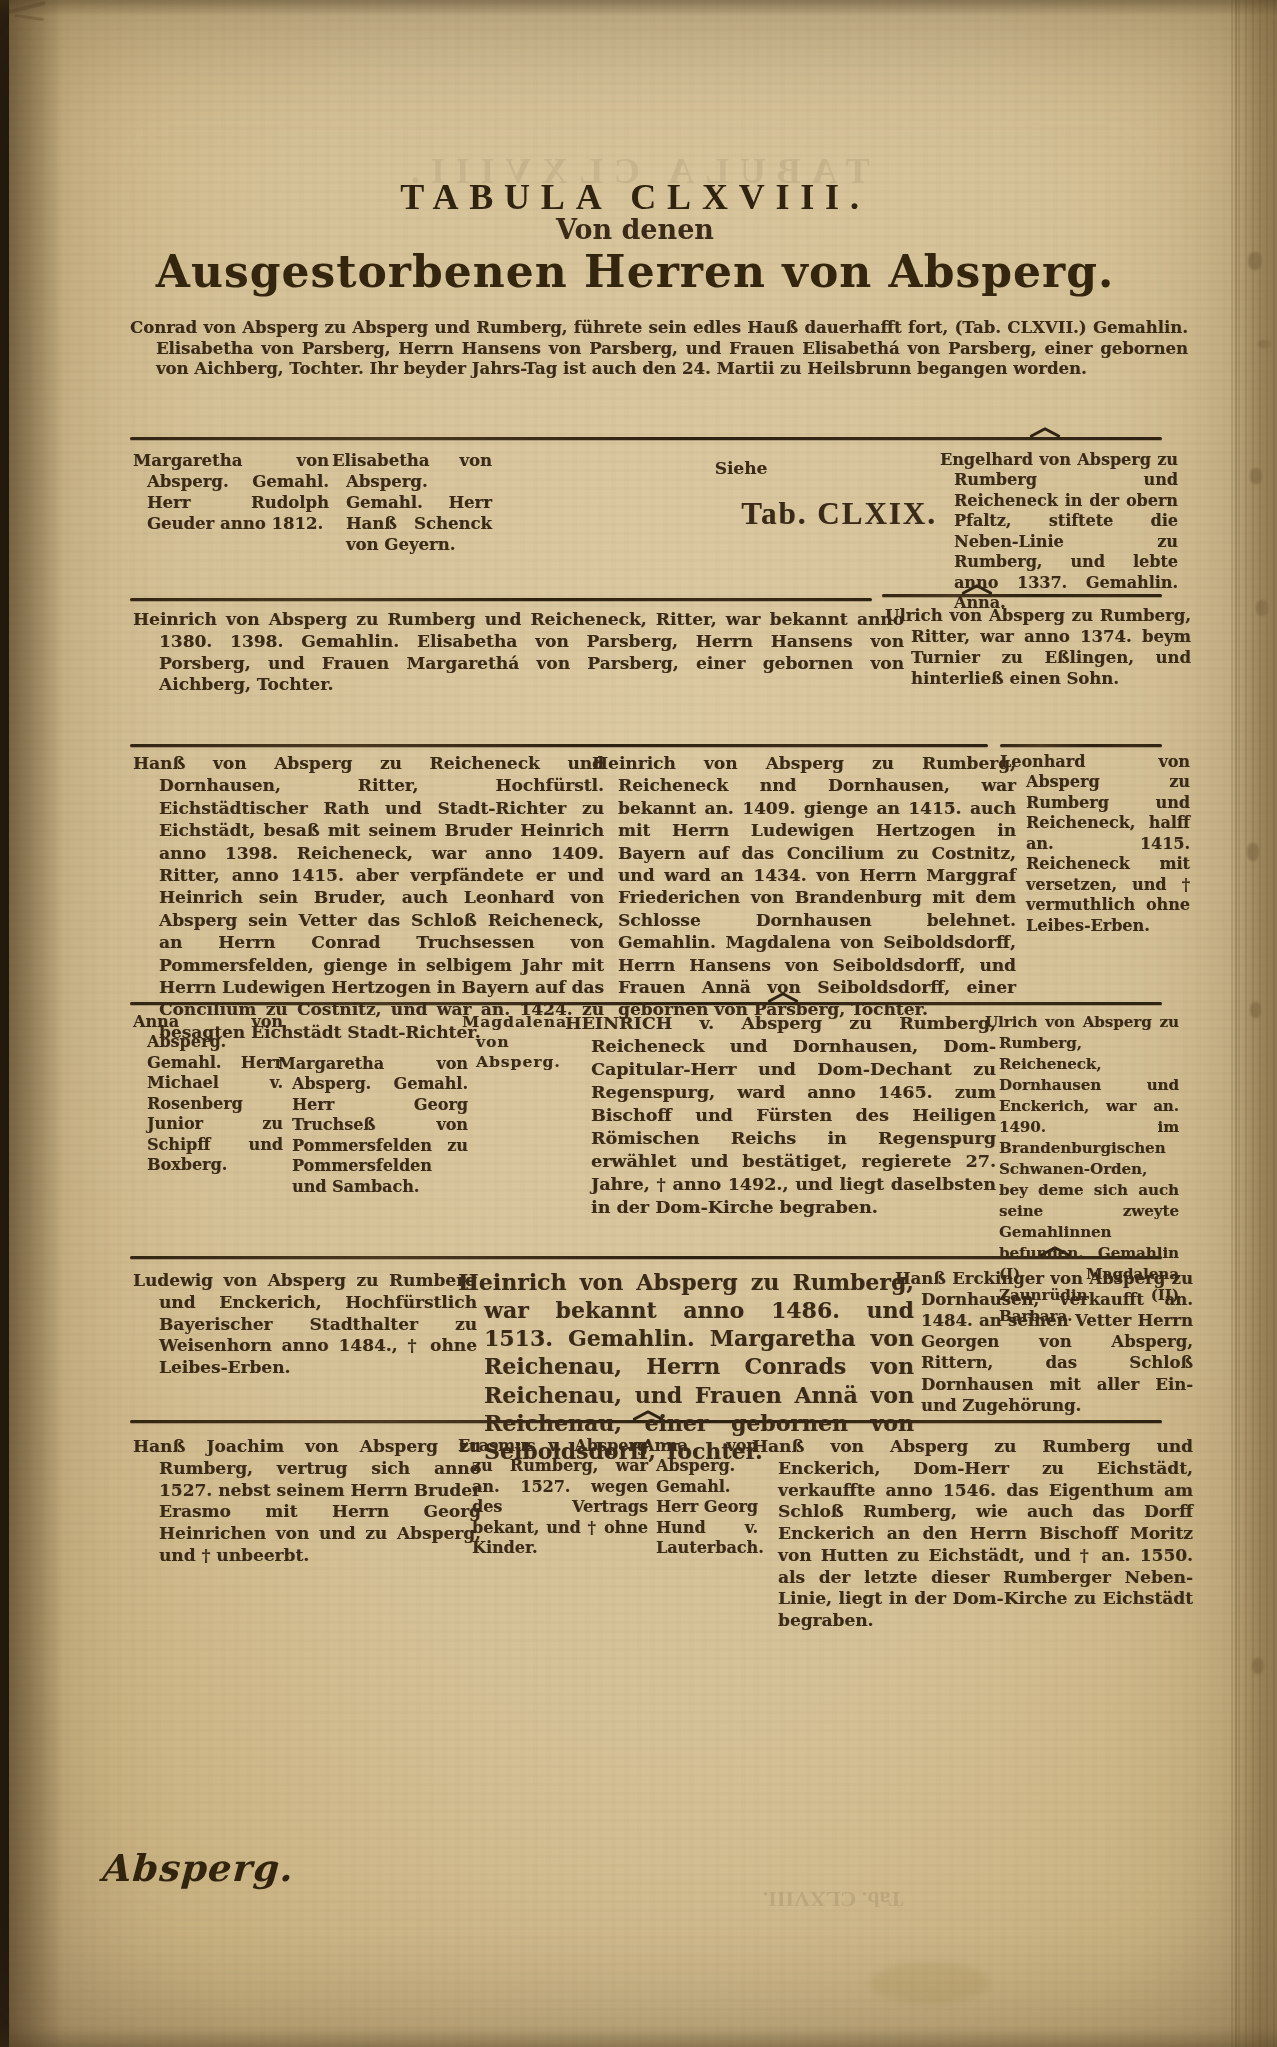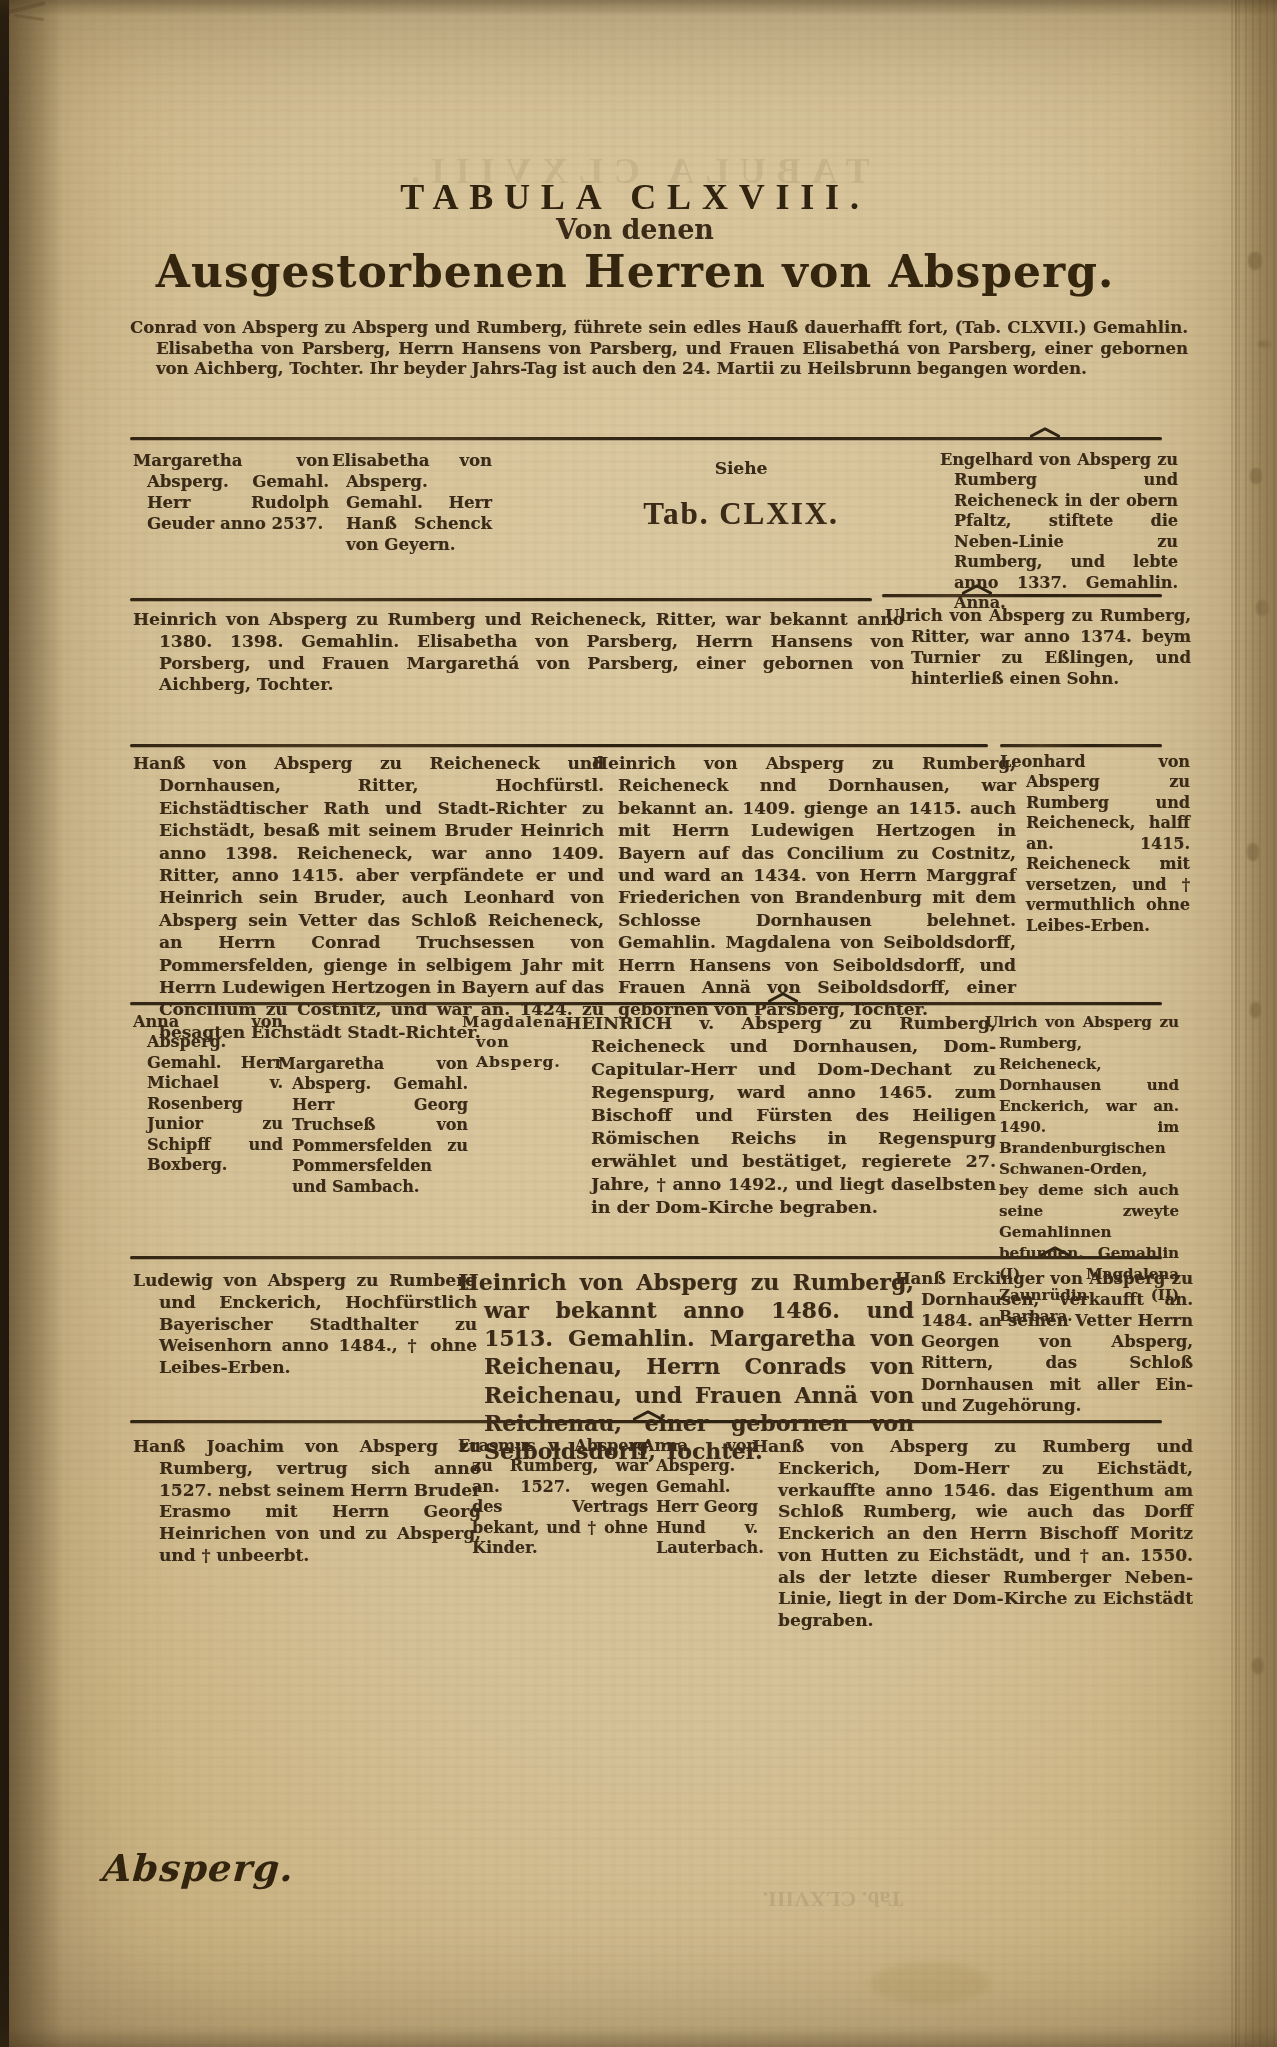--- a/index.html
+++ b/index.html
@@ -41,21 +41,21 @@
   .ghost{opacity:.11;transform:scaleX(-1);color:#5a4730;}
   .cell{
     position:absolute;font-weight:700;text-align:justify;
     font-size:16.5px;line-height:1.28;
     text-shadow:.4px .4px 0 rgba(50,35,15,.35);
   }
   .hang{padding-left:26px;text-indent:-26px;}
   .hang-sm{padding-left:14px;text-indent:-14px;}
   .intro{font-size:16.5px;line-height:20.5px;}
   .siehe{display:block;text-align:center;font-size:17px;margin-top:8px;text-indent:0;}
-  .tabref{display:block;text-align:center;font-family:"Liberation Serif",serif;
+  .tabref{display:block;text-align:right;font-family:"Liberation Serif",serif;
     font-size:31px;font-weight:700;letter-spacing:2px;margin-top:14px;text-indent:0;}
   
   .rule{position:absolute;height:3px;border-radius:2px;
     background:linear-gradient(90deg,#332613,#4a3820 25%,#2c2010 55%,#3a2c18 80%,#2e2212);
     box-shadow:0 1px 0 rgba(40,28,12,.25);}
   .chev{position:absolute;width:30px;height:14px;}
   .chev::before,.chev::after{content:"";position:absolute;top:5px;width:18px;height:3px;
     background:#2e2212;border-radius:2px;}
   .chev::before{left:-1px;transform:rotate(-28deg);}
   .chev::after{right:-1px;transform:rotate(28deg);}
@@ -96,21 +96,21 @@
   <div class="rule" style="left:130px;top:1002px;width:1032px;"></div>
   <div class="chev" style="left:768px;top:991px;"></div>
 
   <div class="rule" style="left:130px;top:1256px;width:1032px;"></div>
   <div class="chev" style="left:1040px;top:1245px;"></div>
 
   <div class="rule" style="left:130px;top:1420px;width:1032px;"></div>
   <div class="chev" style="left:633px;top:1409px;"></div>
 
   <div>
-    <div class="cell hang-sm" style="left:133px;top:450px;width:182px;">Margaretha von Absperg. Gemahl. Herr Rudolph Geuder anno 2537.</div>
+    <div class="cell hang-sm" style="left:133px;top:450px;width:182px;">Margaretha von Absperg. Gemahl. Herr Rudolph Geuder anno 1812.</div>
     <div class="cell hang-sm" style="left:332px;top:450px;width:146px;">Elisabetha von Absperg. Gemahl. Herr Hanß Schenck von Geyern.</div>
     <div class="cell" style="left:545px;top:450px;width:392px;text-indent:0;">
       <span class="siehe">Siehe</span>
       <span class="tabref">Tab. CLXIX.</span>
     </div>
     <div class="cell hang-sm" style="left:940px;top:450px;width:224px;font-size:16px;">Engelhard von Absperg zu Rumberg und Reicheneck in der obern Pfaltz, stiftete die Neben-Linie zu Rumberg, und lebte anno 1337. Gemahlin. Anna.</div>
   </div>
 
   <div>
     <div class="cell hang" style="left:133px;top:609px;width:745px;font-size:17px;">Heinrich von Absperg zu Rumberg und Reicheneck, Ritter, war bekannt anno 1380. 1398. Gemahlin. Elisabetha von Parsberg, Herrn Hansens von Porsberg, und Frauen Margarethá von Parsberg, einer gebornen von Aichberg, Tochter.</div>

